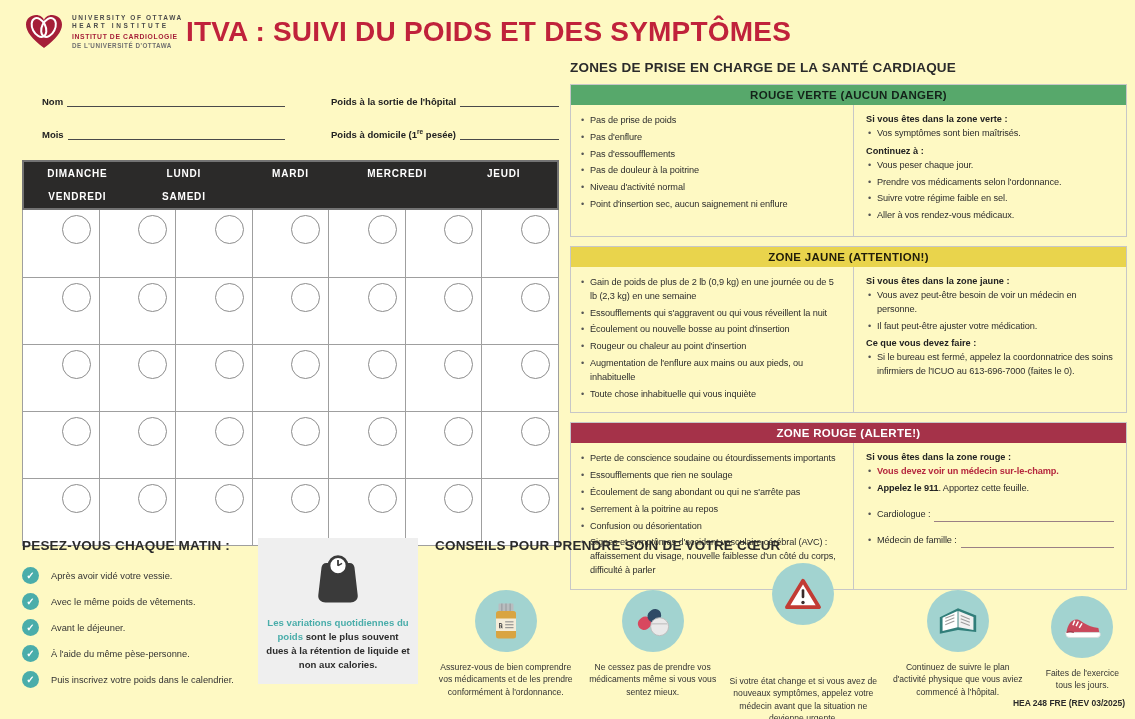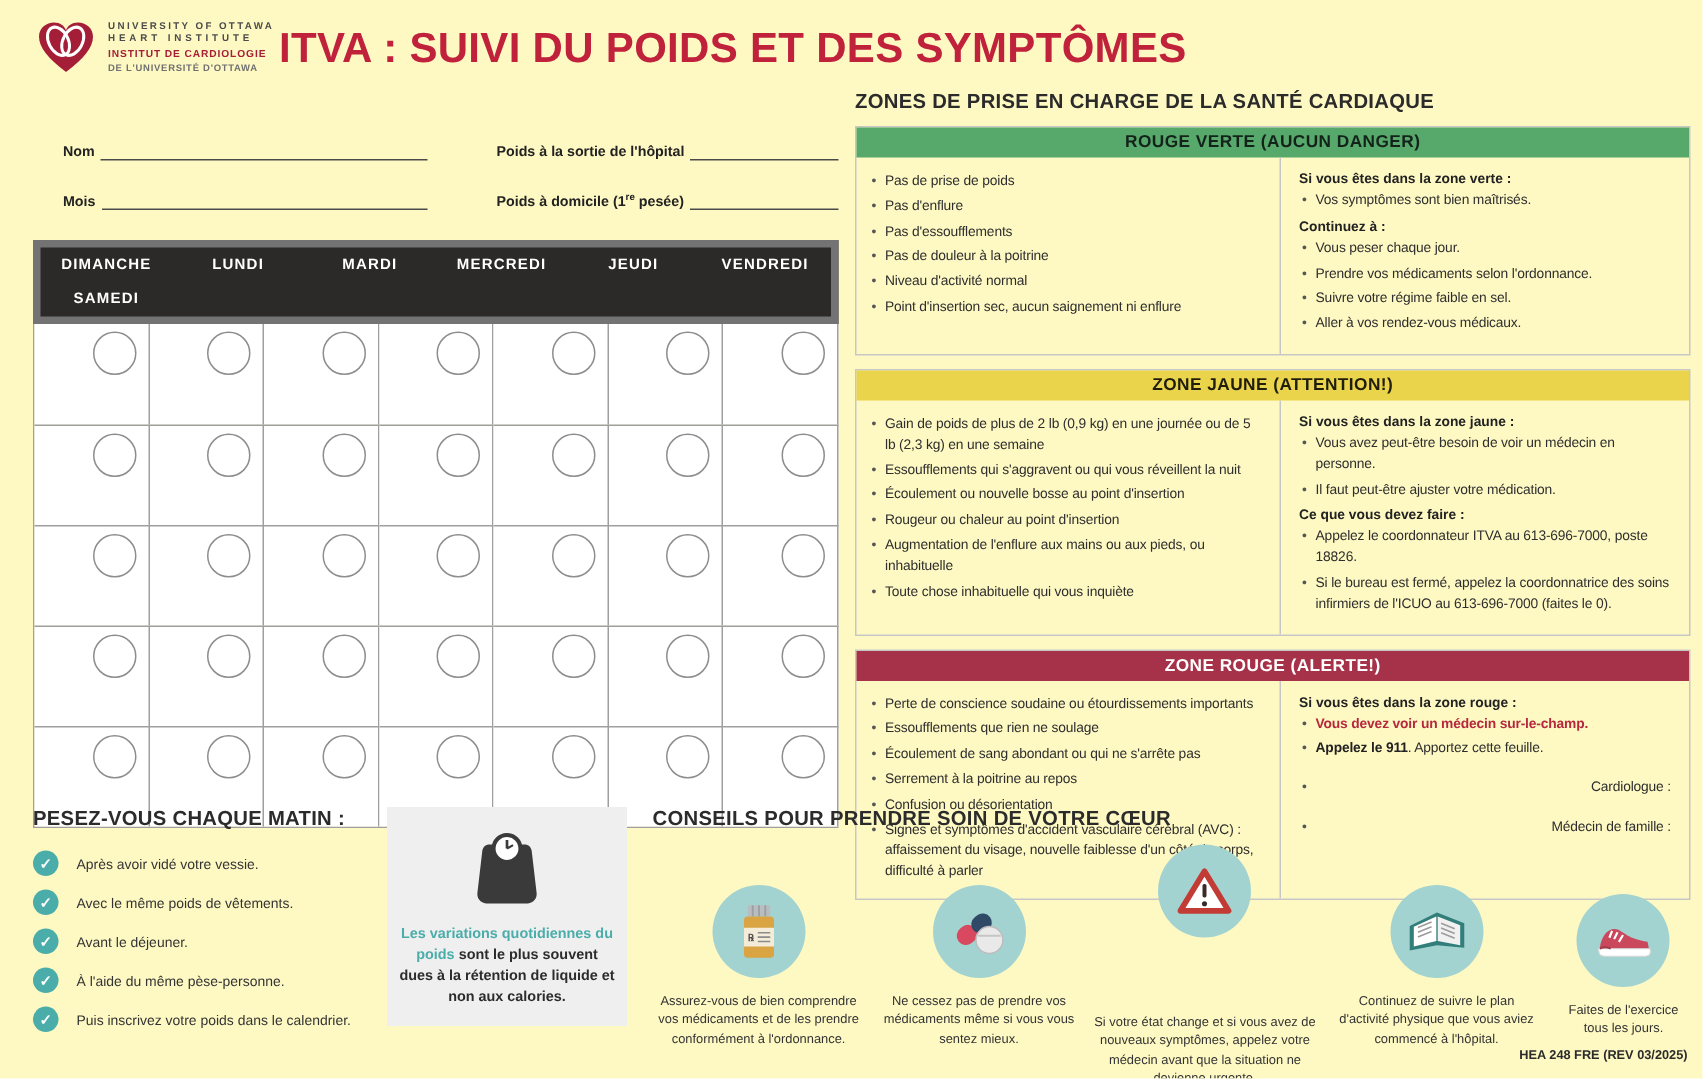--- a/index.html
+++ b/index.html
@@ -20,21 +20,21 @@
   .form-row { position:absolute; left:22px; width:537px; display:flex; gap:26px; align-items:flex-end; }
   .row1 { top:96px; } .row2 { top:128px; }
   .field { display:flex; align-items:flex-end; }
   .field .flabel { font-size:9.5px; font-weight:700; color:#222; white-space:nowrap;padding-left:20px; }
   .field .flabel sup { font-size:6.5px; }
   .fline { flex:1; border-bottom:1px solid #4a4a4a; height:11px; margin-left:4px; }
   .f-left { width:263px; } .f-right { flex:1; }
 
   
   .calendar { position:absolute; left:22px; top:160px; width:537px; }
-  .cal-head { display:grid; grid-template-columns:repeat(6,1fr); background:#2b2a29; border:5px solid #737373; }
+  .cal-head { display:grid; grid-template-columns:repeat(5,1fr); background:#2b2a29; border:2px solid #737373; }
   .cal-day { color:#fff; font-size:10px; font-weight:700; letter-spacing:0.8px; text-align:center; padding:6px 0; }
   .cal-grid { display:grid; grid-template-columns:repeat(7,1fr); border-left:1px solid #9f9f9f; border-bottom:1px solid #9f9f9f; }
   .cal-cell { position:relative; height:67px; border-right:1px solid #9f9f9f; border-top:1px solid #9f9f9f; background:#fff; }
   .cal-grid .cal-cell:nth-child(-n+7){ border-top:none; }
   .cal-circle { position:absolute; top:5px; right:8px; width:29px; height:29px; border:1px solid #8d8d8d; border-radius:50%; }
 
   
   .zones { position:absolute; left:570px; top:60px; width:557px; }
   .zones-title { font-size:13.5px; font-weight:800; color:#2b2b2b; letter-spacing:0.2px; }
   .zone { border:1px solid #c7c7c7; margin-top:9px; }
@@ -48,21 +48,21 @@
   .zone-verte .zone-body { min-height:114px; }
   .zone-jaune .zone-body { min-height:127px; }
   .zone-rouge .zone-body { min-height:120px; }
   ul.zone-list { list-style:none; }
   ul.zone-list li { position:relative; padding-left:11px; font-size:9.2px; letter-spacing:-0.1px; line-height:1.5; color:#2e2e2e; margin-bottom:3px; }
   ul.zone-list li::before { content:"•"; position:absolute; left:2px; top:0; color:#555; }
   .advice-h { font-size:9.2px; font-weight:800; color:#222; margin-bottom:3px; }
   .advice-h + ul { margin-bottom:5px; }
   li.urgent span { color:#b5283e; font-weight:800; }
   li strong { font-weight:800; color:#222; }
-  li.with-line { display:flex; align-items:flex-end;flex-direction:column; }
+  li.with-line { display:flex; align-items:flex-end; }
   li.with-line .fline { border-bottom:1px solid #9a8085; }
   li.spaced { margin-top:12px !important; }
 
   
   .weigh { position:absolute; left:22px; top:538px; width:232px; }
   .section-h { font-size:13.5px; font-weight:800; color:#2b2b2b; letter-spacing:0.2px; }
   .weigh-items { margin-top:14px; }
   .weigh-item { display:flex; align-items:center; gap:12px; margin-bottom:9px; min-height:17px; }
   .check-circle { width:17px; height:17px; min-width:17px; border-radius:50%; background:#4aadaa; color:#fff; font-size:10px; font-weight:700; display:flex; align-items:center; justify-content:center; }
   .weigh-item .wi-text { font-size:9.3px; color:#333; }
@@ -289,21 +289,20 @@
             </ul>
         </div>
         <div class="zone-right">
           <div class="advice-h">Si vous êtes dans la zone jaune :</div>
           <ul class="zone-list">
               <li>Vous avez peut-être besoin de voir un médecin en personne.</li>
               <li>Il faut peut-être ajuster votre médication.</li>
             </ul>
           <div class="advice-h">Ce que vous devez faire :</div>
           <ul class="zone-list">
-              <li>Appelez le coordonnateur ITVA au 613-696-7000, poste 18826.</li>
               <li>Si le bureau est fermé, appelez la coordonnatrice des soins infirmiers de l'ICUO au 613-696-7000 (faites le 0).</li>
             </ul>
         </div>
       </div>
     </div>
 
     <div class="zone zone-rouge">
       <div class="zone-header">ZONE ROUGE (ALERTE!)</div>
       <div class="zone-body">
         <div class="zone-left">

